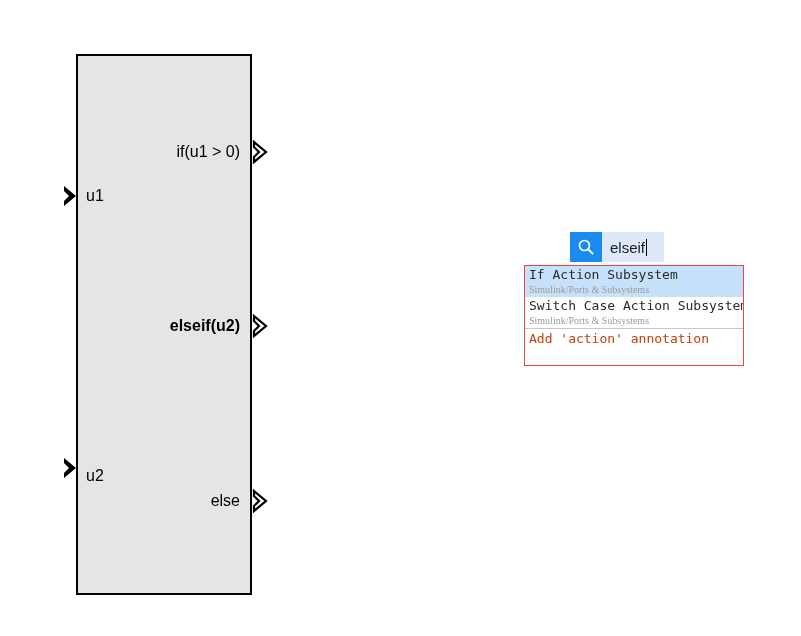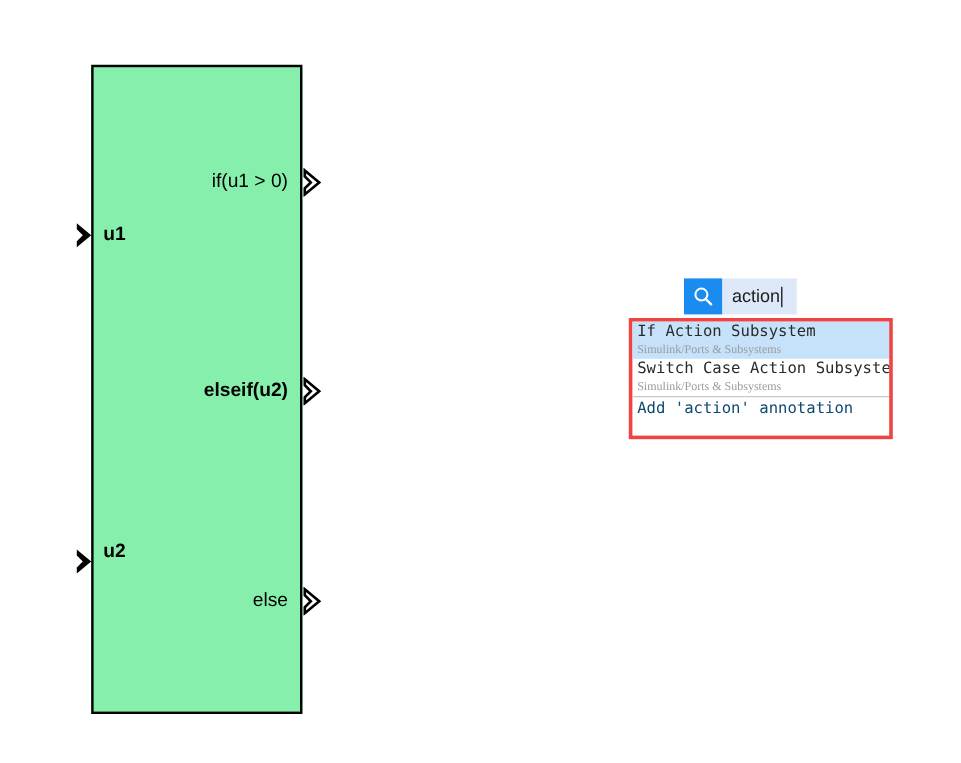--- a/index.html
+++ b/index.html
@@ -24,42 +24,41 @@
   }
 
   
   .block {
     position: absolute;
     left: 76px;
     top: 54px;
     width: 176px;
     height: 541px;
     border: 2px solid #000000;
-    background: #86efac;
+    background: #e5e5e5;
     box-sizing: border-box;
   }
 
   .block-label {
     position: absolute;
     font-family: "Liberation Sans", sans-serif;
     font-size: 16px;
     color: #000000;
     white-space: nowrap;
     line-height: 1;
   }
   .label-out {
     right: 10px;
     text-align: right;
     transform: translateY(-50%);
   }
   .label-in {
     left: 8px;
     text-align: left;
     transform: translateY(-50%);
-    font-weight: bold;
   }
 
   
   .port {
     position: absolute;
     width: 16px;
     height: 24px;
     transform: translateY(-50%);
   }
   .port svg { display: block; width: 100%; height: 100%; }
@@ -109,21 +108,21 @@
   }
 
   
   .qi-dropdown {
     position: absolute;
     left: 524px;
     top: 265px;
     width: 220px;
     height: 101px;
     background: #ffffff;
-    border: 3px solid #ef4444;
+    border: 1px solid #ef4444;
     box-sizing: border-box;
     overflow: hidden;
   }
   .qi-item {
     padding: 0 0 0 4px;
     box-sizing: border-box;
   }
   .qi-item.selected { background: #c6e2fb; }
   .qi-item-title {
     font-family: "DejaVu Sans Mono", "Liberation Mono", monospace;
@@ -141,38 +140,38 @@
   }
   .qi-sep {
     height: 0;
     border-top: 1px solid #c8c8c8;
     margin: 0;
   }
   .qi-item-action {
     font-family: "DejaVu Sans Mono", "Liberation Mono", monospace;
     font-size: 13px;
     line-height: 19px;
-    color: #0c4a6e;
+    color: #c2410c;
     white-space: nowrap;
     padding-left: 4px;
   }
 </style>
 </head>
 <body>
 
 <div id="canvas">
 
   <div class="block">
 
     <div class="block-label label-out" style="top:96px;">if(u1 &gt; 0)</div>
     <div class="block-label label-out" style="top:270px;font-weight:bold;">elseif(u2)</div>
     <div class="block-label label-out" style="top:445px;margin-left:25px;">else</div>
 
     <div class="block-label label-in" style="top:140px;">u1</div>
-    <div class="block-label label-in" style="top:404px;">u2</div>
+    <div class="block-label label-in" style="top:420px;">u2</div>
 
     <div class="port port-in" style="top:140px;">
       <svg viewBox="0 0 16 24" preserveAspectRatio="none">
         <path d="M2,2 L14,12 L2,22 L2,17 L7,12 L2,7 Z" fill="#000000"></path>
       </svg>
     </div>
     <div class="port port-in" style="top:412px;">
       <svg viewBox="0 0 16 24" preserveAspectRatio="none">
         <path d="M2,2 L14,12 L2,22 L2,17 L7,12 L2,7 Z" fill="#000000"></path>
       </svg>
@@ -196,21 +195,21 @@
   </div>
 
   <div class="qi-search">
     <div class="qi-icon">
       <svg width="18" height="18" viewBox="0 0 18 18">
         <circle cx="7.5" cy="7.5" r="5" fill="none" stroke="#ffffff" stroke-width="1.7"></circle>
         <line x1="11.2" y1="11.2" x2="15.6" y2="15.6" stroke="#ffffff" stroke-width="2" stroke-linecap="round"></line>
       </svg>
     </div>
     <div class="qi-input">
-      <span title="enter a search term">action</span>
+      <span title="enter a search term">elseif</span>
         <span class="qi-caret"></span>
     </div>
   </div>
 
   <div class="qi-dropdown">
 
     <div class="qi-item selected">
       <div class="qi-item-title">If Action Subsystem</div>
       <div class="qi-item-sub">Simulink/Ports &amp; Subsystems</div>
     </div>

